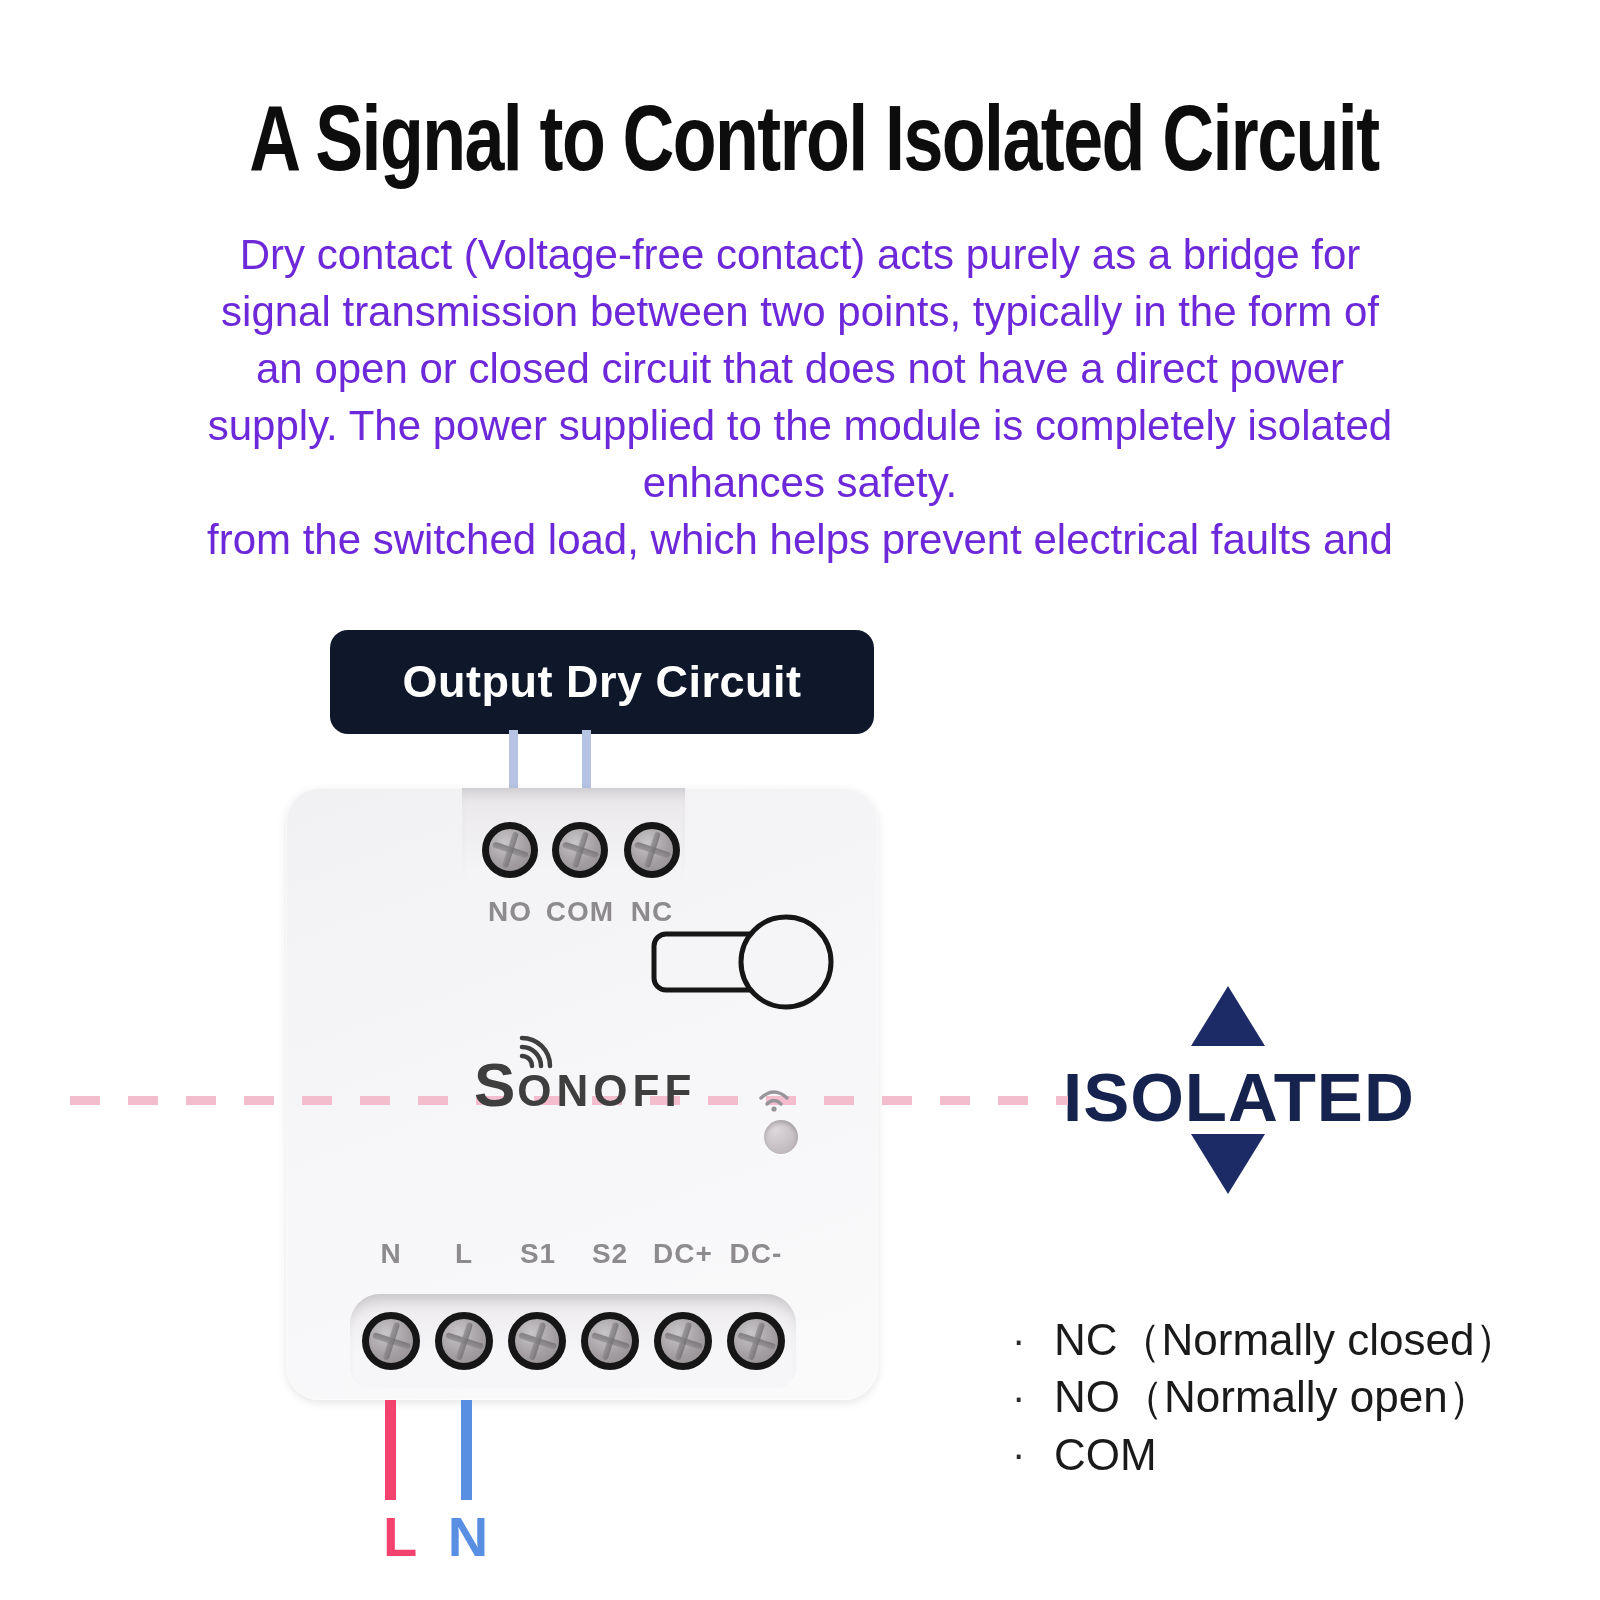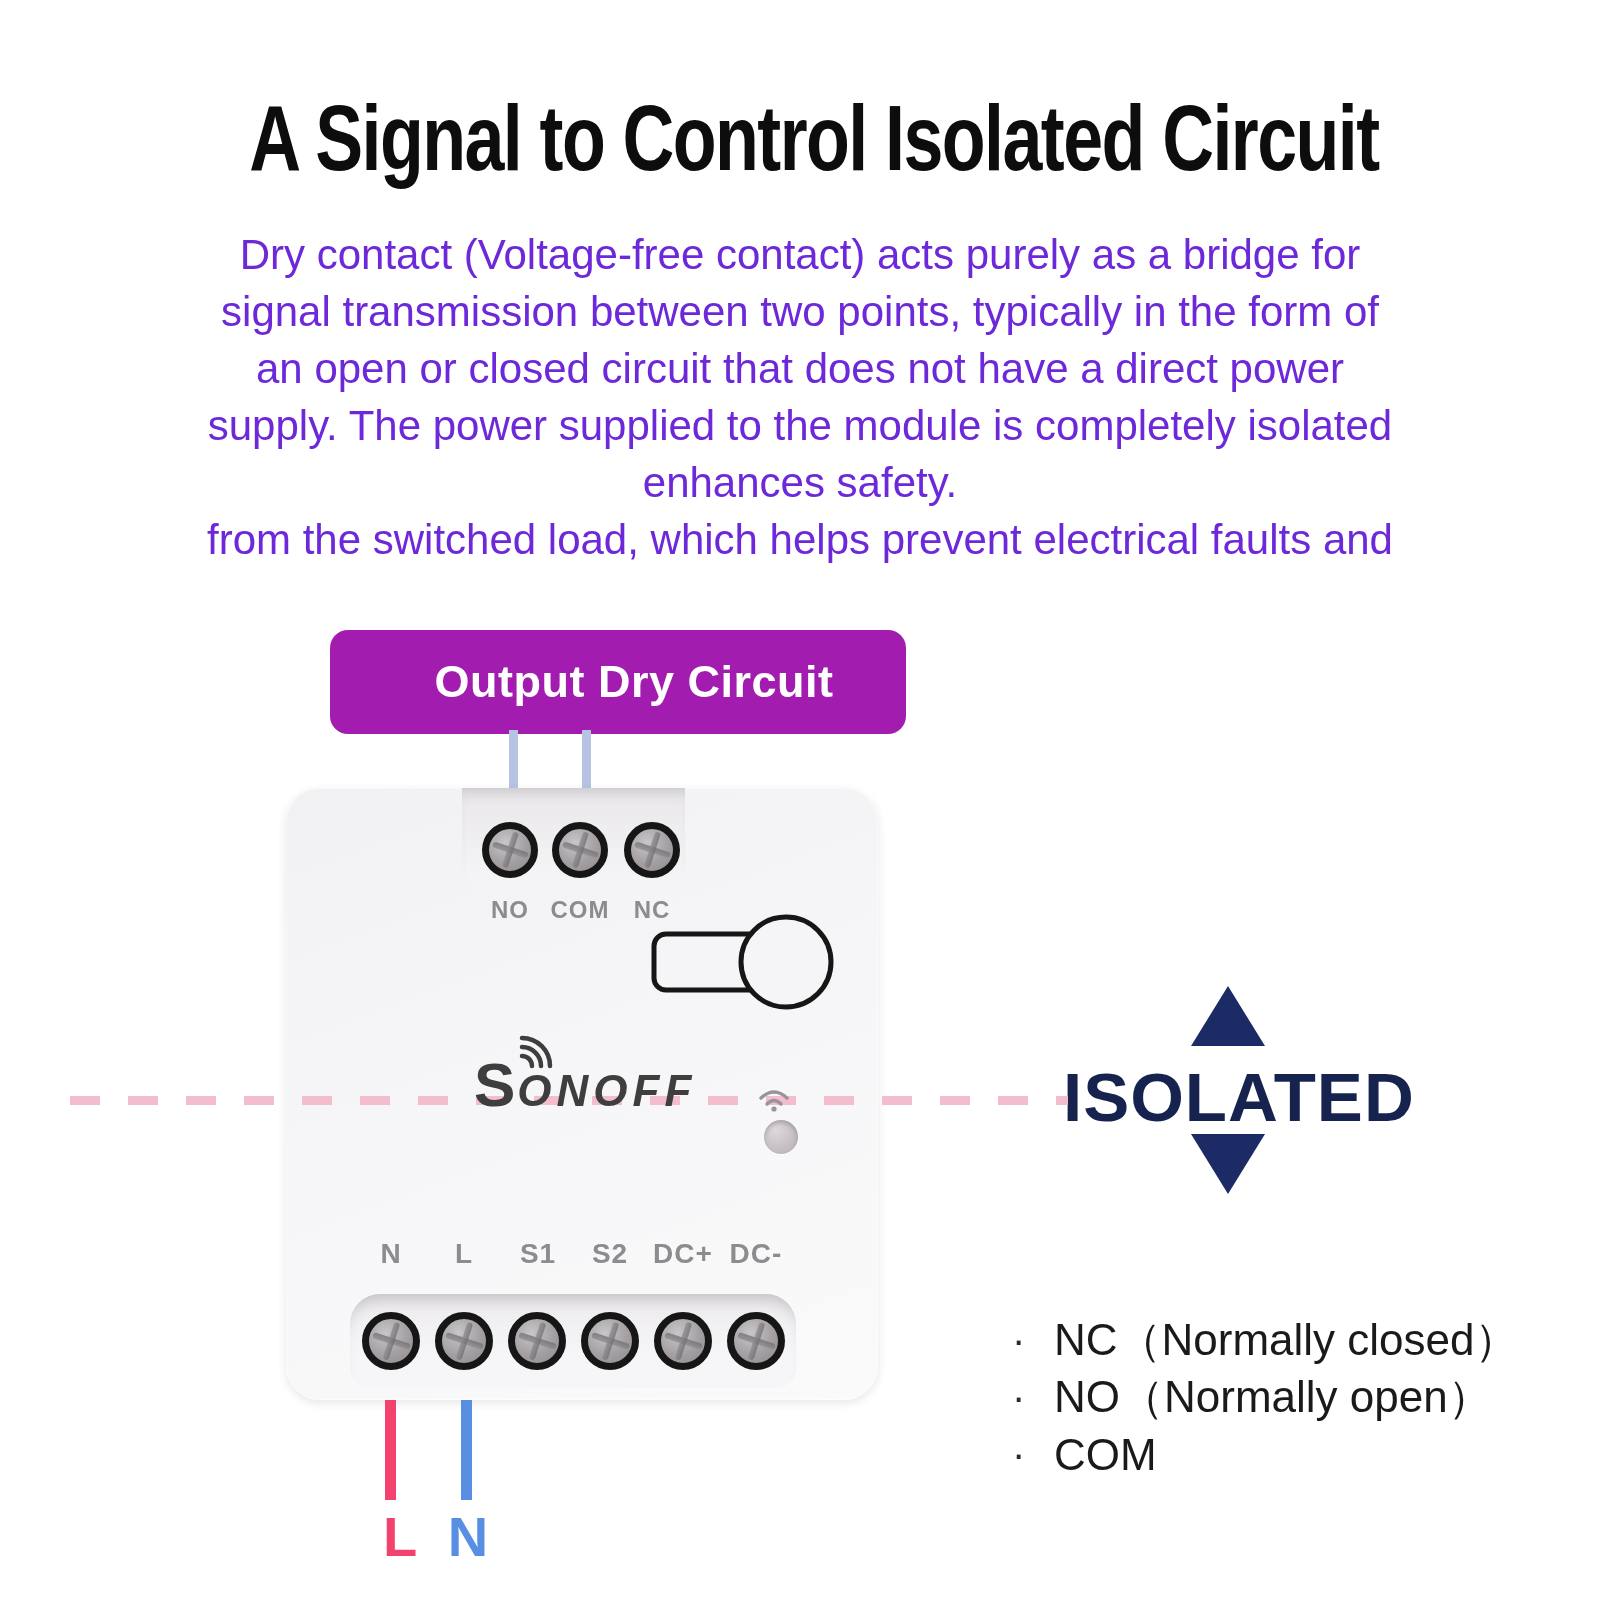--- a/index.html
+++ b/index.html
@@ -8,22 +8,22 @@
   .abs{position:absolute;}
 
   
   #title{left:0;right:0;top:86px;text-align:center;margin:0;padding-left:28px;}
   #title span{display:inline-block;font-size:92px;font-weight:bold;color:#0d0d0d;
               letter-spacing:-2px;transform:scaleX(.78);transform-origin:center;white-space:nowrap;}
   #desc{left:0;right:0;top:226px;text-align:center;}
   .desc-line{font-size:42px;line-height:57px;color:#6d28d9;white-space:nowrap;text-align:center;}
 
   
-  #badge{left:330px;top:630px;width:544px;height:104px;background:#a21caf;border-radius:18px;
-         display:flex;align-items:center;justify-content:center;padding-left:32px;}
+  #badge{left:330px;top:630px;width:544px;height:104px;background:#0f172a;border-radius:18px;
+         display:flex;align-items:center;justify-content:center;}
   #badge span{color:#fff;font-size:45px;font-weight:bold;letter-spacing:0.5px;}
   .wire-top{top:730px;width:9px;height:62px;background:#b6c3e3;}
   #wire-top-1{left:509px;} #wire-top-2{left:582px;}
 
   
   #device{left:286px;top:788px;width:592px;height:612px;border-radius:34px;
           background:linear-gradient(160deg,#f1f0f2 0%,#f6f5f7 45%,#fbfafb 100%);
           box-shadow:0 3px 10px rgba(0,0,0,.10), inset 0 0 0 1px rgba(255,255,255,.5);}
   #top-recess{left:176px;top:0;width:223px;height:106px;border-radius:0 0 32px 32px;
           background:linear-gradient(180deg,#e9e7ea,#f4f3f5 80%);
@@ -35,34 +35,34 @@
   .screw{border-radius:50%;box-sizing:border-box;border:7px solid #161616;
          background:radial-gradient(circle at 38% 32%,#c9c6c9,#a39fa3 55%,#8e8a8e);}
   .screw::before,.screw::after{content:"";position:absolute;left:6%;right:6%;top:43%;height:14%;
          background:linear-gradient(#6f6c6f,#8e8b8e);border-radius:3px;opacity:.75;}
   .screw::before{transform:rotate(18deg);} .screw::after{transform:rotate(108deg);}
   .screw-top{width:56px;height:56px;top:34px;}
   #ts0{left:196px;} #ts1{left:266px;} #ts2{left:338px;}
   .screw-bottom{width:58px;height:58px;top:524px;}
   #bs0{left:76px;} #bs1{left:149px;} #bs2{left:222px;} #bs3{left:295px;} #bs4{left:368px;} #bs5{left:441px;}
 
-  .tlabel{top:108px;width:90px;text-align:center;font-size:24px;font-weight:bold;
+  .tlabel{top:108px;width:90px;text-align:center;font-size:28px;font-weight:bold;
           color:#8d8b8d;letter-spacing:1px;}
   #tl0{left:179px;} #tl1{left:249px;} #tl2{left:321px;}
   .blabel{top:450px;width:96px;text-align:center;font-size:28px;font-weight:bold;
           color:#8d8b8d;letter-spacing:1px;}
   #bl0{left:57px;} #bl1{left:130px;} #bl2{left:204px;} #bl3{left:276px;} #bl4{left:349px;} #bl5{left:422px;}
 
   #keyhole{left:358px;top:119px;}
 
   
   #brand{left:188px;top:266px;display:flex;align-items:baseline;color:#3e3e3e;z-index:3;}
   .brand-s{font-size:62px;font-weight:bold;line-height:1;}
   .brand-rest{font-size:44px;font-weight:bold;letter-spacing:5px;text-transform:uppercase;
-              line-height:1;margin-left:2px;font-style:italic;}
+              line-height:1;margin-left:2px;}
   #brand-waves{position:absolute;left:42px;top:-26px;}
 
   #wifi-icon{left:468px;top:290px;z-index:3;}
   #led{left:478px;top:332px;width:34px;height:34px;border-radius:50%;
        background:radial-gradient(circle at 35% 30%,#ddd8dc,#b5aeb3);
        box-shadow:inset 0 3px 4px rgba(0,0,0,.18),0 1px 1px rgba(255,255,255,.9);}
 
   
   #dash-line{left:70px;top:1096px;width:998px;height:9px;z-index:2;
        background:repeating-linear-gradient(90deg,#f3bdce 0,#f3bdce 30px,transparent 30px,transparent 58px);}

